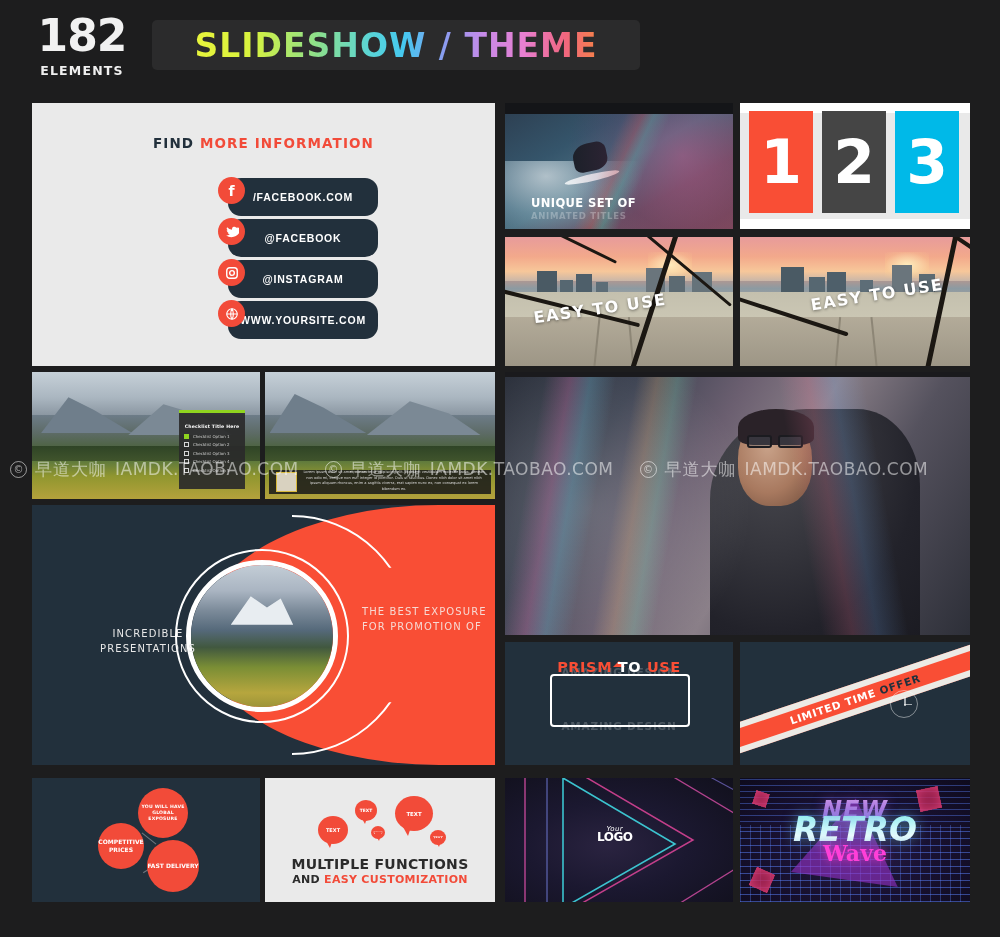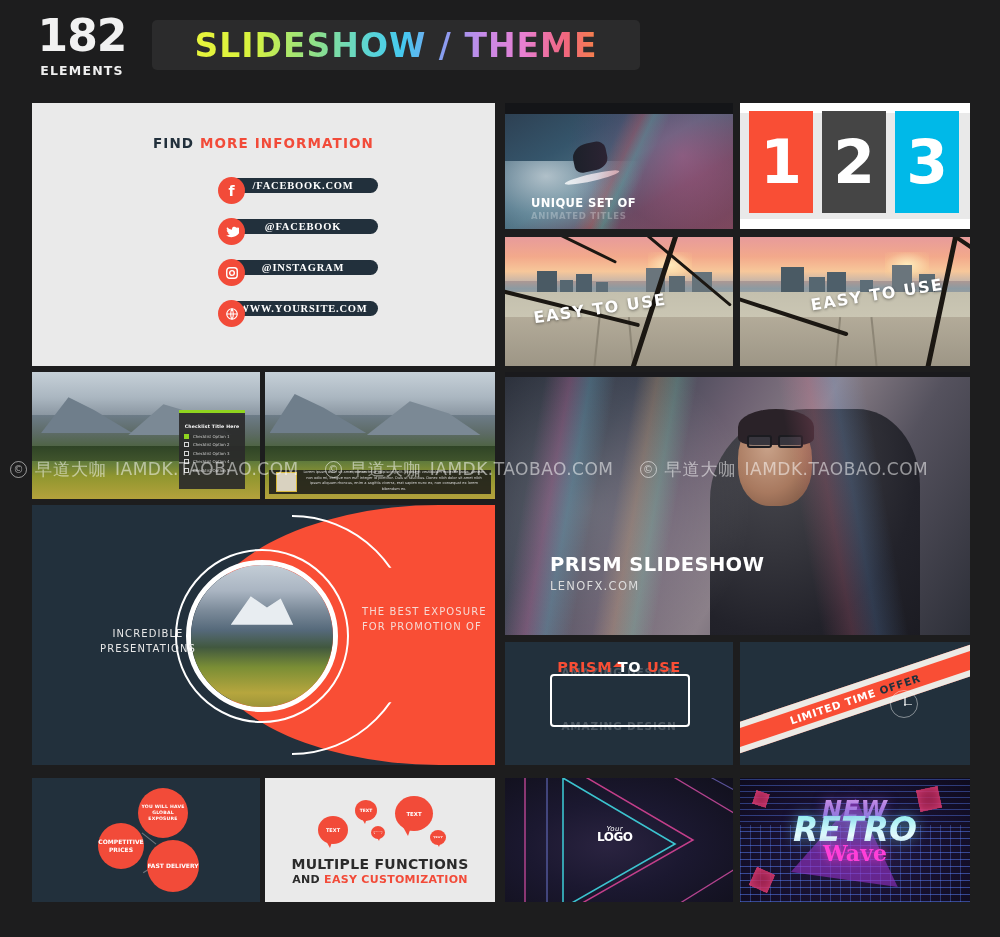--- a/index.html
+++ b/index.html
@@ -48,24 +48,24 @@
   .social-head {
     margin-top: 32px; text-align: center;
     font-family: "DejaVu Sans", sans-serif; font-weight: bold;
     font-size: 13.5px; letter-spacing: 1.1px;
   }
   .social-head .w1 { color: #22303c; }
   .social-head .w2 { color: #f24b39; text-align: right; }
   .social-list { margin-top: 27px; }
   .social-row { position: relative; height: 25px; margin-bottom: 16px; }
   .social-pill {
-    position: absolute; left: 196px; top: 0; width: 150px; height: 15px;
+    position: absolute; left: 196px; top: 0; width: 150px; height: 38px;
     background: #22303c; border-radius: 13px;
     display: flex; align-items: center; justify-content: center;
-    color: #fff; font-family: Liberation Serif, serif;
+    color: #fff; font-family: Liberation Sans, sans-serif;
     font-weight: bold; font-size: 10.5px; letter-spacing: 0.8px;
   }
   .social-icon {
     position: absolute; left: 186px; top: -1px; width: 27px; height: 27px;
     border-radius: 50%; background: #f24b39; z-index: 2;
     display: flex; align-items: center; justify-content: center;
     color: #fff; font-size: 14px; font-weight: bold;
     font-family: "DejaVu Sans", sans-serif;
   }
   .social-icon svg { display: block; }
@@ -591,24 +591,20 @@
   <div class="tile t-prism">
     <div class="prism-man"></div>
     <div class="prism-head"></div>
     <div class="prism-hair"></div>
     <div class="prism-glass">
         <i></i>
         <i></i>
       </div>
     <div class="prism-flare"></div>
     <div class="prism-cap"></div>
-    <div class="prism-caption">
-      <div class="p1">PRISM SLIDESHOW</div>
-      <div class="p2">LENOFX.COM</div>
-    </div>
   </div>
 
   <div class="tile t-incred">
     <div class="inc-red"></div>
     <div class="inc-arc"></div>
     <div class="inc-arc2"></div>
     <div class="inc-circle">
       <div class="inc-photo"></div>
       <div class="inc-snow"></div>
     </div>

